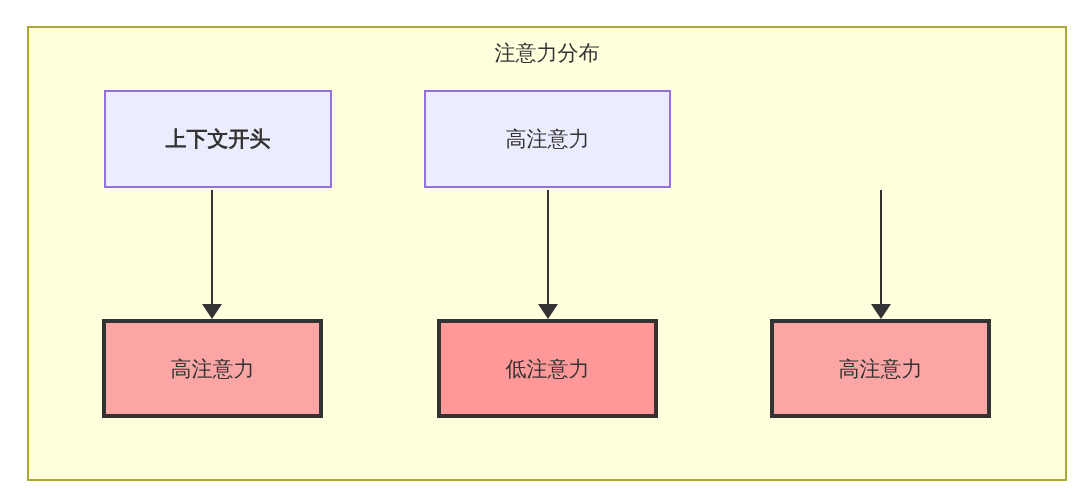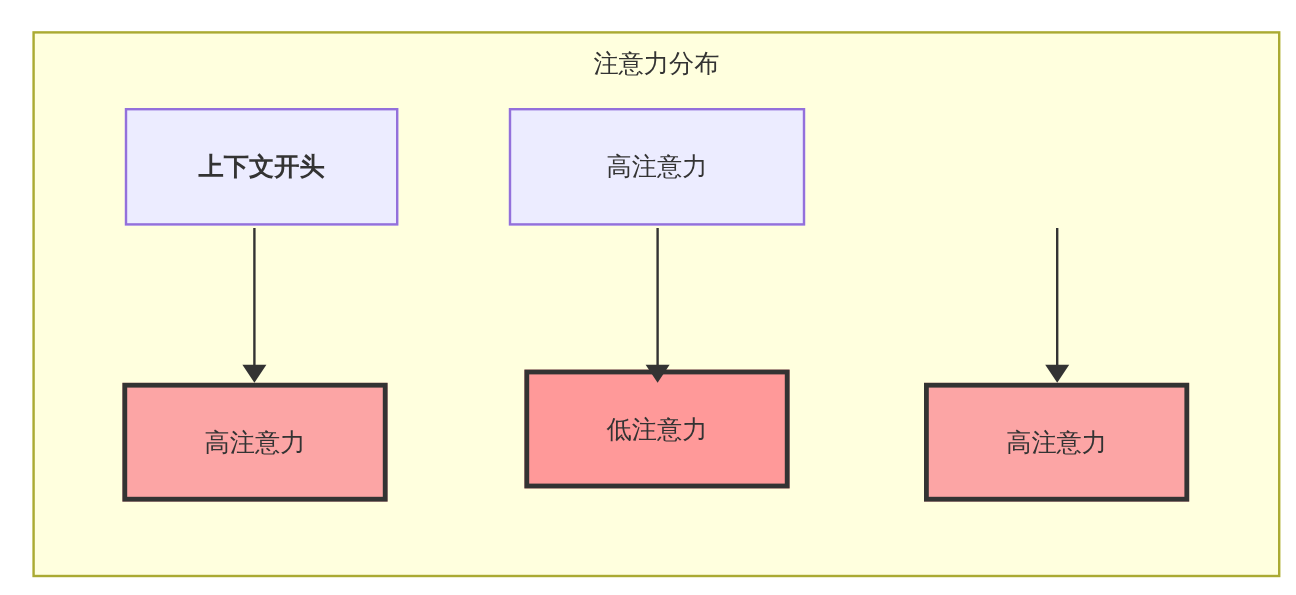--- a/index.html
+++ b/index.html
@@ -72,21 +72,21 @@
   <div class="node context" style="left:104px;  top:90px; width:228px; height:98px;font-weight:bold;">
     <span>上下文开头</span>
   </div>
   <div class="node context" style="left:424px; top:90px; width:247px; height:98px;">
     <span>高注意力</span>
   </div>
 
   <div class="node result high" style="left:102px; top:319px; width:221px; height:99px;">
     <span>高注意力</span>
   </div>
-  <div class="node result low" style="left:437px; top:308px; width:221px; height:99px;">
+  <div class="node result low" style="left:437px; top:319px; width:221px; height:99px;">
     <span>低注意力</span>
   </div>
   <div class="node result high" style="left:770px; top:319px; width:221px; height:99px;">
     <span>高注意力</span>
   </div>
 
   <svg class="arrows" viewBox="0 0 1080 496" xmlns="http://www.w3.org/2000/svg">
     <g>
       <line x1="212" y1="190" x2="212" y2="305" stroke="#333333" stroke-width="2"></line>
       <polygon points="202,304 222,304 212,319" fill="#333333"></polygon>

